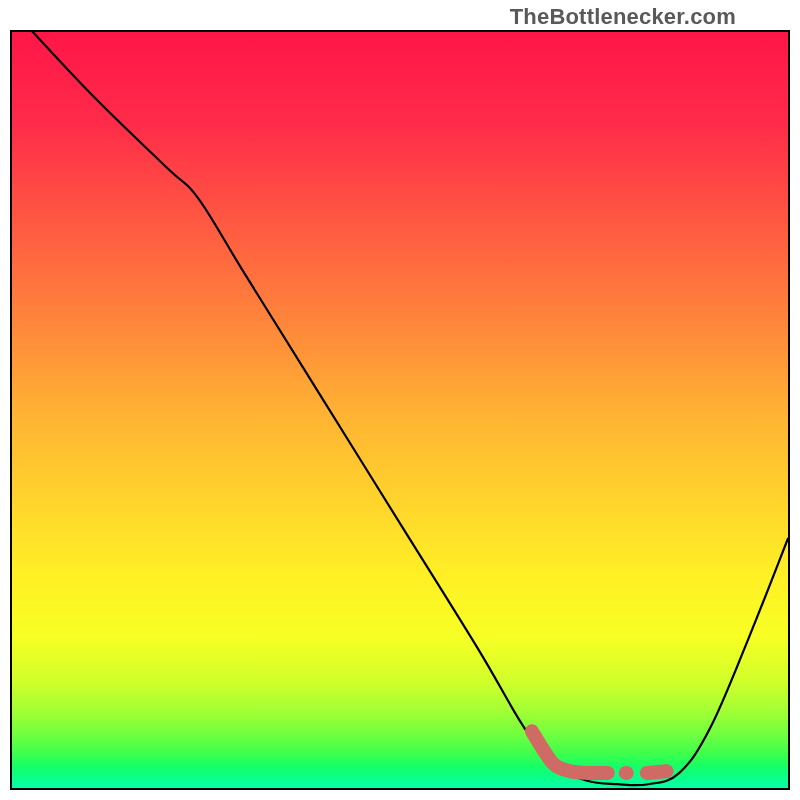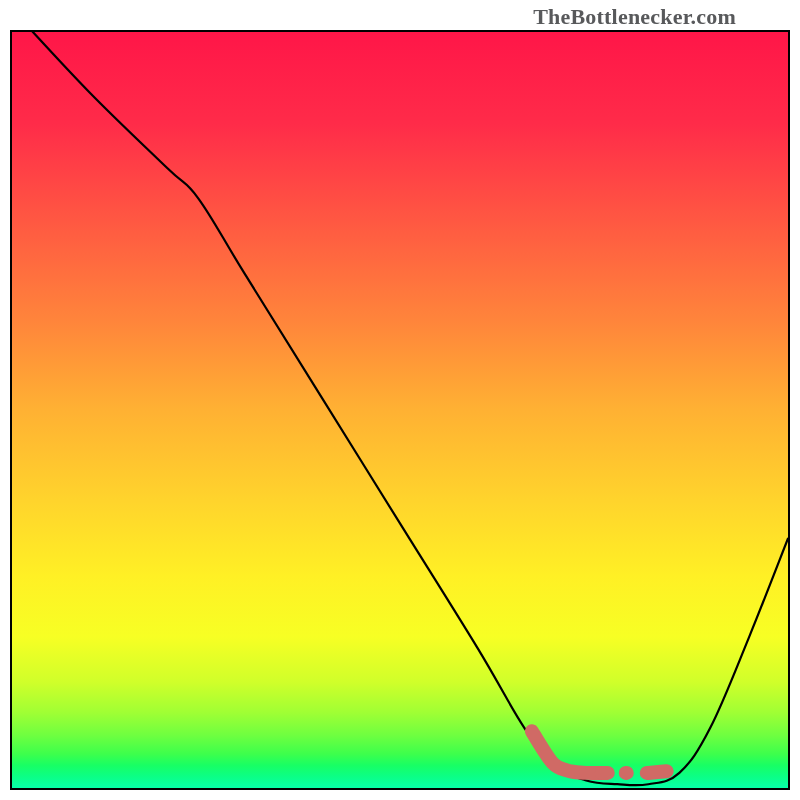--- a/index.html
+++ b/index.html
@@ -7,21 +7,20 @@
     padding: 0;
     width: 800px;
     height: 800px;
     background: #ffffff;
     font-family: Arial, Helvetica, sans-serif;
   }
   .container {
     position: relative;
     width: 748px;
     height: 800px;
-    font-family: Liberation Serif, serif;
   }
   .watermark {
     position: absolute;
     top: 4px;
     right: 12px;
     font-size: 22px;
     font-weight: 600;
     color: #58595b;
     letter-spacing: 0.2px;
   }

